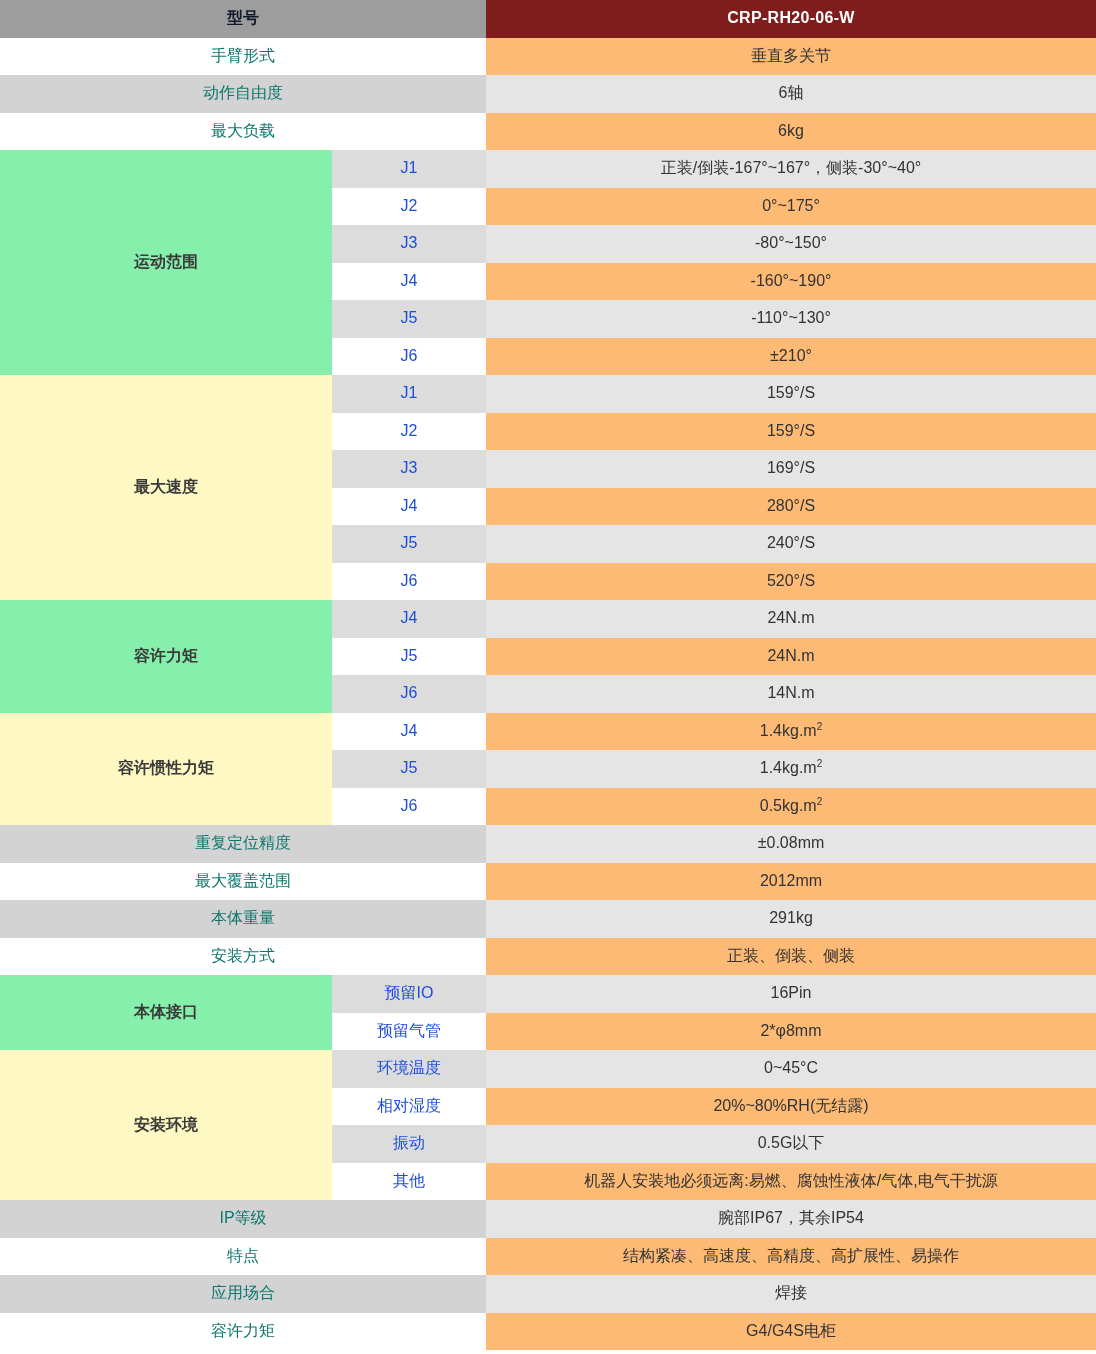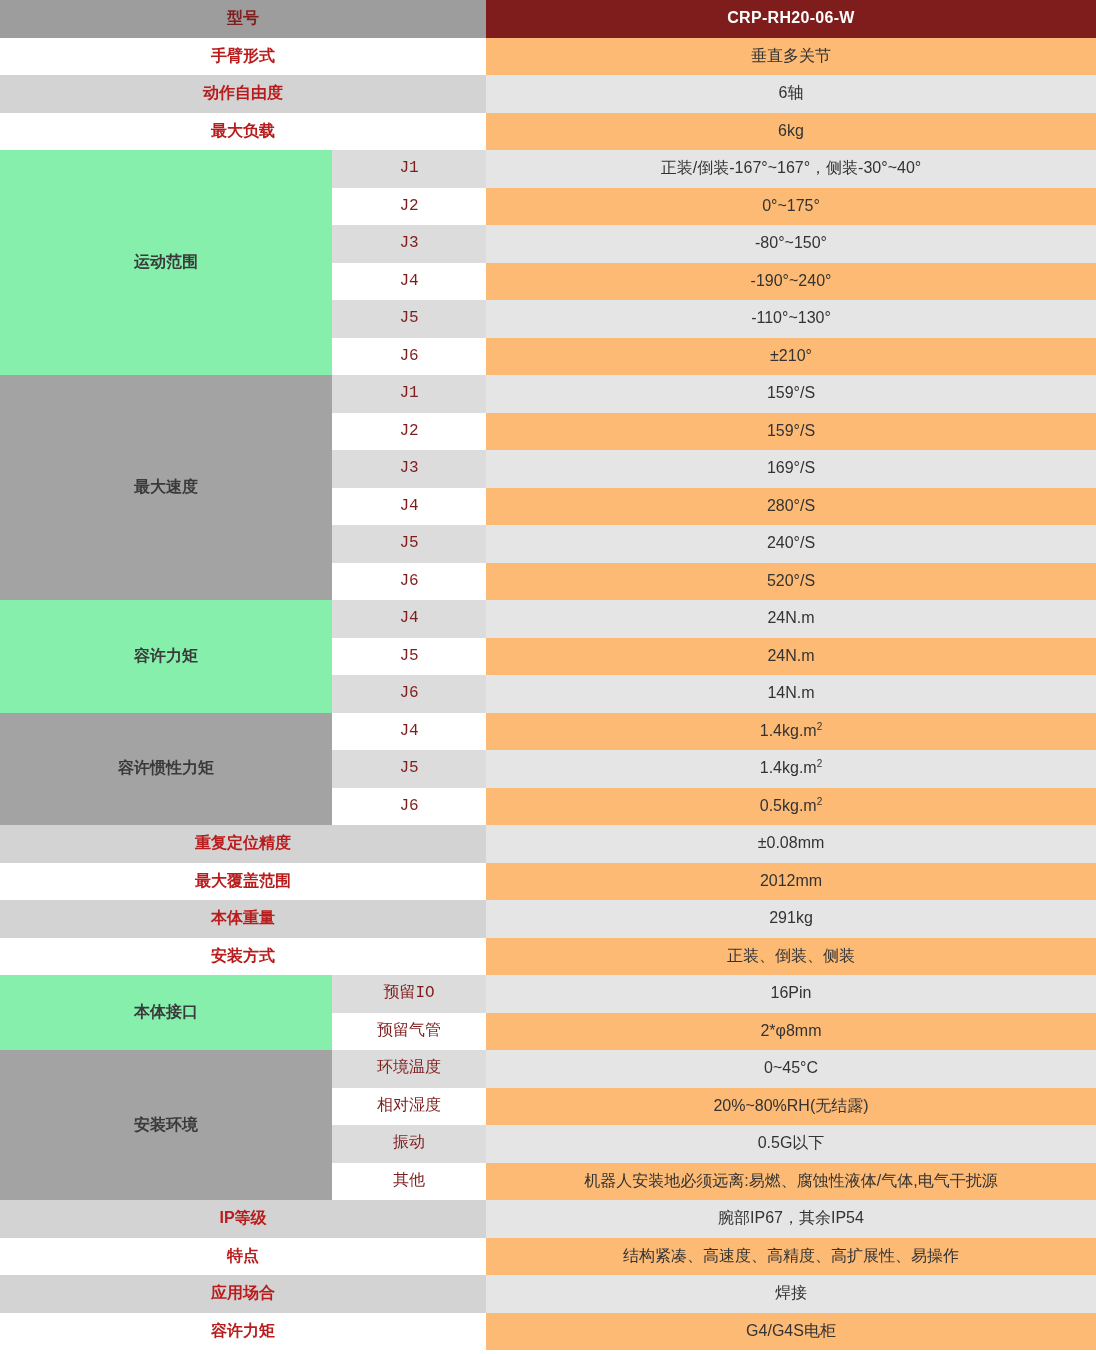--- a/index.html
+++ b/index.html
@@ -29,56 +29,55 @@
     box-sizing: border-box;
   }
   
   col.c-label { width: 332px; }
   col.c-sub   { width: 154px; }
   col.c-val   { width: 610px; }
 
   
   .hdr-label {
     background: #9d9d9d;
-    color: #7f1d1d;
+    color: #0f172a;
     font-weight: bold;
     font-size: 18px;
   }
   .hdr-value {
     background: #7f1d1d;
     color: #ffffff;
     font-weight: bold;
     font-size: 18px;
     letter-spacing: 0.3px;
   }
 
   
   .lbl {
-    font-weight: bold;
+    font-weight: normal;
     font-size: 17px;
-    color: #b91c1c;
+    color: #0f766e;
   }
   .lbl-dark  { background: #d3d3d3; }
   .lbl-light { background: #ffffff; }
 
   
   .grp {
     font-weight: bold;
     font-size: 17px;
     color: #3a3a3a;
     vertical-align: middle;
   }
   .grp-dark  { background: #86efac; }
-  .grp-light { background: #a3a3a3; }
+  .grp-light { background: #fef9c3; }
 
   
   .sub {
     font-size: 15px;
-    color: #7f1d1d;
-    font-family: Liberation Mono, monospace;
+    color: #1d4ed8;
   }
   .sub-dark  { background: #dcdcdc; }
   .sub-light { background: #ffffff; }
 
   
   .val {
     font-size: 16px;
     color: #333333;
   }
   .val-dark  { background: #e5e5e5; }
@@ -131,21 +130,21 @@
     <tr>
       <td class="sub sub-light">J2</td>
       <td class="val val-light">0°~175°</td>
     </tr>
     <tr>
       <td class="sub sub-dark">J3</td>
       <td class="val val-dark">-80°~150°</td>
     </tr>
     <tr>
       <td class="sub sub-light">J4</td>
-      <td class="val val-light">-190°~240°</td>
+      <td class="val val-light">-160°~190°</td>
     </tr>
     <tr>
       <td class="sub sub-dark">J5</td>
       <td class="val val-dark">-110°~130°</td>
     </tr>
     <tr>
       <td class="sub sub-light">J6</td>
       <td class="val val-light">±210°</td>
     </tr>
 

